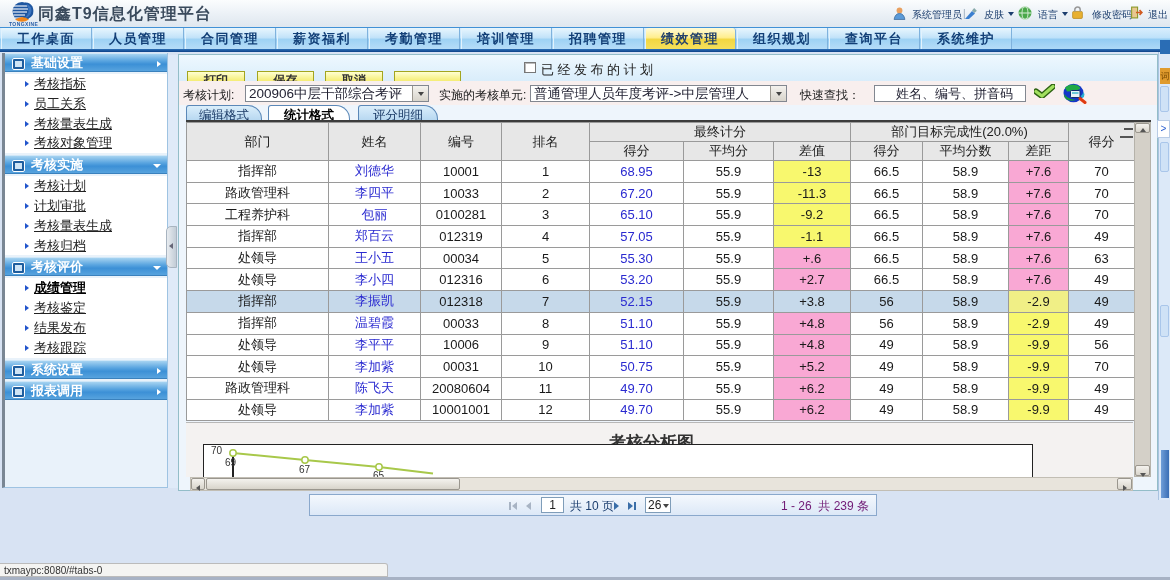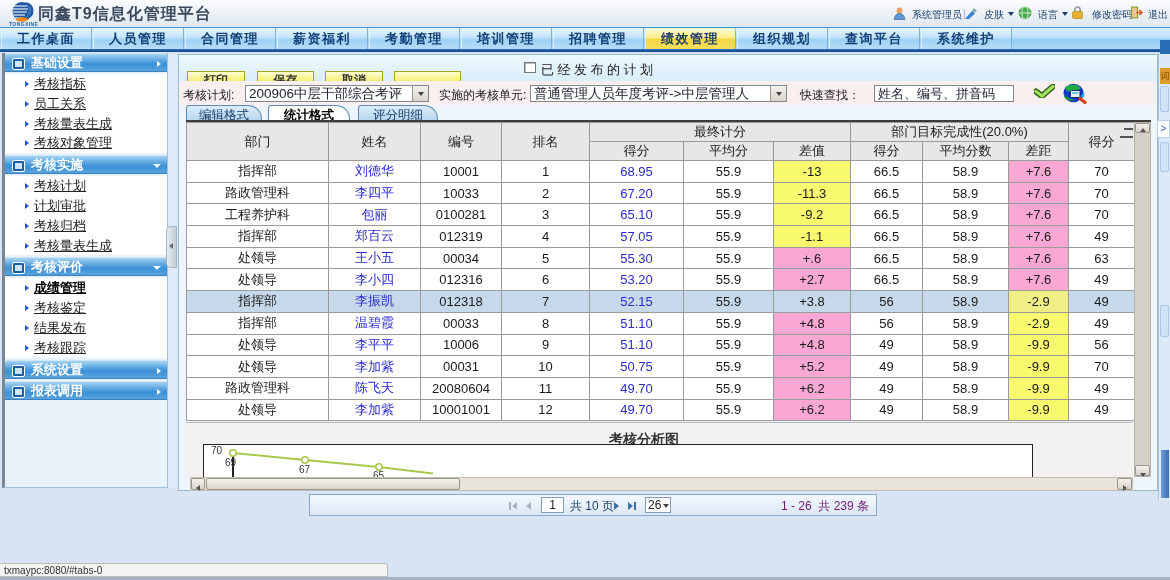--- a/index.html
+++ b/index.html
@@ -81,21 +81,21 @@
 .cb { background:#f9a8d4; }
 .rsel td { background:#c6d9ea; }
 .rsel td.cy { background:#f0ef86; }
 
 
 #vsb { left:1134px; top:122px; width:17px; height:355px; background:#d4d0c8; border:1px solid #b5b2aa;}
 .sbtn { position:absolute; background:linear-gradient(#f4f2ee,#d8d4cb); border:1px solid #9a968e; border-radius:2px; }
 
 
 #chart { left:186px; top:422px; width:947px; height:55px; background:#f4f2f1; border-top:1px solid #b8b8b8; }
-#ctitle { left:609px; top:431px; font-size:14px; font-weight:bold; color:#333; }
+#ctitle { left:609px; top:431px; font-size:17px; font-weight:bold; color:#333; }
 #plot { left:203px; top:444px; width:830px; height:33px; background:#fff; border:1px solid #222; border-bottom:none;}
 
 
 #hsb { left:190px; top:477px; width:943px; height:14px; background:#e8e4dc; border:1px solid #c2beb4;}
 
 
 #rstrip { left:1158px; top:52px; width:12px; height:448px; background:#dce9f8; border-left:1px solid #a9c2e0;}
 
 
 #pager { left:309px; top:494px; width:568px; height:22px; background:linear-gradient(#f4f8fd,#dce8f7);
@@ -175,22 +175,22 @@
 </div>
 <div class="abs" id="side">
   <div class="ghead"><span class="gi"></span>基础设置<span class="ar"></span></div>
   <div class="mitem">考核指标</div>
   <div class="mitem">员工关系</div>
   <div class="mitem">考核量表生成</div>
   <div class="mitem">考核对象管理</div>
   <div class="ghead"><span class="gi"></span>考核实施<span class="ar" style="border-left-color:transparent;border-top:4px solid #fff;border-right:4px solid transparent;border-bottom:none;top:8px"></span></div>
   <div class="mitem">考核计划</div>
   <div class="mitem">计划审批</div>
+  <div class="mitem">考核量表生成</div>
   <div class="mitem">考核归档</div>
-  <div class="mitem">考核量表生成</div>
   <div class="ghead"><span class="gi"></span>考核评价<span class="ar" style="border-left-color:transparent;border-top:4px solid #fff;border-right:4px solid transparent;border-bottom:none;top:8px"></span></div>
   <div class="mitem sel">成绩管理</div>
   <div class="mitem">考核鉴定</div>
   <div class="mitem">结果发布</div>
   <div class="mitem">考核跟踪</div>
   <div class="ghead"><span class="gi"></span>系统设置<span class="ar"></span></div>
   <div class="ghead"><span class="gi"></span>报表调用<span class="ar"></span></div>
 </div>
 <div class="abs" id="split"></div>
 <div class="abs" id="splith"></div>
@@ -206,21 +206,21 @@
     <span style="display:block;margin:13px 3px;border:1px dashed #777;line-height:12px">成绩计算</span>
   </div>
 <div class="abs" style="left:524px;top:62px;width:12px;height:11px;background:#fff;border:1px solid #777;box-shadow:1px 1px 0 #bbb inset"></div>
 <div class="abs" style="left:541px;top:61px;font-size:13px;letter-spacing:3.5px;color:#222">已经发布的计划</div>
 <div class="abs" id="row2"></div>
 <div class="abs" style="left:183px;top:87px;font-size:12px;color:#1a1a1a">考核计划:</div>
 <div class="ctl" style="left:245px;top:85px;width:184px;height:17px;line-height:15px;padding-left:3px;font-size:13.5px">200906中层干部综合考评<span style="position:absolute;right:0;top:0;width:16px;height:15px;background:linear-gradient(#f4f2ee,#d8d4cb);border-left:1px solid #9a968e;text-align:center;line-height:15px"><span class="tdn" style="border-left-width:3px;border-right-width:3px;border-top-width:4px;vertical-align:2px"></span></span></div>
 <div class="abs" style="left:439px;top:87px;font-size:12px;color:#1a1a1a">实施的考核单元:</div>
 <div class="ctl" style="left:530px;top:85px;width:257px;height:17px;line-height:15px;padding-left:3px;font-size:13.5px;white-space:nowrap">普通管理人员年度考评-&gt;中层管理人<span style="position:absolute;right:0;top:0;width:16px;height:15px;background:linear-gradient(#f4f2ee,#d8d4cb);border-left:1px solid #9a968e;text-align:center;line-height:15px"><span class="tdn" style="border-left-width:3px;border-right-width:3px;border-top-width:4px;vertical-align:2px"></span></span></div>
 <div class="abs" style="left:800px;top:87px;font-size:12px;color:#1a1a1a">快速查找：</div>
-<div class="ctl" style="left:874px;top:85px;width:140px;height:17px;line-height:15px;padding-left:3px;font-size:13px">姓名、编号、拼音码</div>
+<div class="ctl" style="left:874px;top:85px;width:152px;height:17px;line-height:15px;padding-left:21px;font-size:13px">姓名、编号、拼音码</div>
 <svg class="abs" style="left:1034px;top:84px" width="21" height="14" viewBox="0 0 21 14">
     <path d="M2,7.5 L8,12 L19,2.5" fill="none" stroke="#2d6212" stroke-width="6" stroke-linecap="round" stroke-linejoin="round"></path>
     <path d="M2,7.5 L8,12 L19,2.5" fill="none" stroke="#a2e060" stroke-width="3.2" stroke-linecap="round" stroke-linejoin="round"></path>
   </svg>
 <svg class="abs" style="left:1062px;top:83px" width="26" height="21" viewBox="0 0 26 21">
     <ellipse cx="11.5" cy="10" rx="10" ry="9.3" fill="#1437c8"></ellipse>
     <path d="M3,4.5 q5,-4.5 11,-2.5 q5,1.5 4,4 l-5,2 l-8,0.5z" fill="#22aa44"></path>
     <path d="M2,11 q3,4 7,5 l5,1 q-6,2 -10,-1 q-2,-2 -2,-5z" fill="#1e9a3a"></path>
     <path d="M18,13 q3,-1 3,-4 l1.5,2 q0,3 -2,4z" fill="#2ab0d0"></path>
     <rect x="8.5" y="7.5" width="9.5" height="7" rx="1" fill="#e8f4f8" stroke="#103070" stroke-width="1"></rect>

